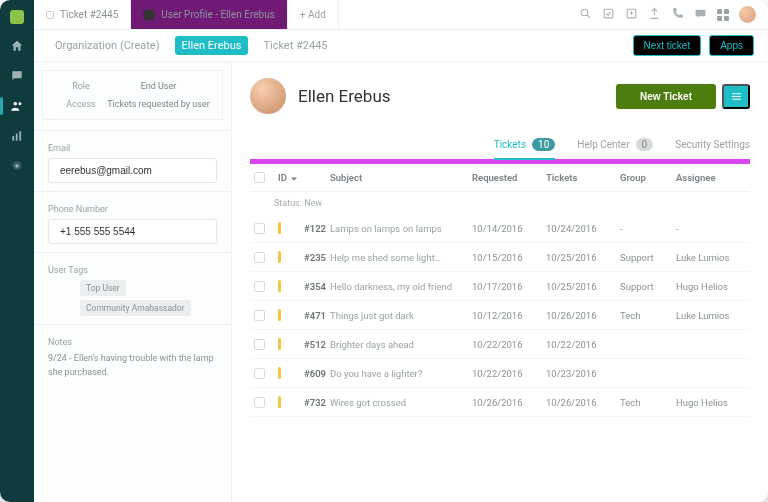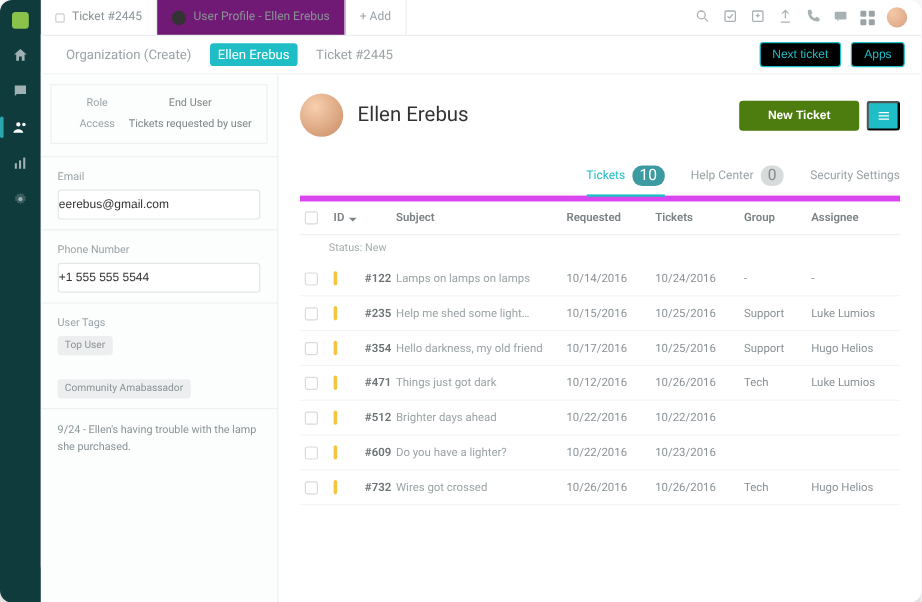--- a/index.html
+++ b/index.html
@@ -31,40 +31,40 @@
   .crumb.active { background:#1fbdc6; color:#fff; }
   .spacer { flex:1; }
   .btn-outline { border:1px solid #1fbdc6; color:#1fbdc6; background:#000000; padding:4px 10px; border-radius:3px; font-size:10px; }
   
   .body { flex:1; display:flex; overflow:hidden; }
   .side { width:198px; border-right:1px solid #eef0f1; background:#fcfdfd; display:flex; flex-direction:column; }
   .panel { padding:10px 14px 6px; }
   .meta { border:1px solid #eef0f1; margin:8px; padding:10px 12px; font-size:9px; color:#9aa3a6; display:grid; grid-template-columns:52px 1fr; row-gap:8px;text-align:center; }
   .meta .v { color:#7d8587; }
   .label { font-size:9px; color:#9aa3a6; margin-bottom:5px; }
-  .input { width:100%; border:1px solid #e3e7e8; border-radius:3px; padding:6px 0; font-size:10px; color:#333; background:#fff; }
-  .tags { display:flex; gap:20px; flex-wrap:wrap; }
+  .input { width:100%; border:1px solid #e3e7e8; border-radius:3px; padding:6px 11px; font-size:10px; color:#333; background:#fff; }
+  .tags { display:flex; gap:4px; flex-wrap:wrap;margin-left:32px; }
   .tag { background:#eceeef; color:#8a9396; font-size:8.5px; padding:3px 6px; border-radius:3px; }
   .notes { font-size:9px; color:#8a9396; line-height:1.5; }
   .divider { height:1px; background:#eef0f1; margin:2px 0; }
   
   .content { flex:1; display:flex; flex-direction:column; padding:16px 18px 0; overflow:hidden; }
   .hero { display:flex; align-items:center; gap:12px; margin-bottom:16px; }
   .hero .ava { width:36px; height:36px; border-radius:50%; background: radial-gradient(circle at 35% 30%, #f8d0af, #c88a63); position:relative; overflow:hidden; }
   .hero h1 { font-size:17px; font-weight:400; color:#333; }
   .hero-actions { margin-left:auto; display:flex; gap:6px; }
   .btn-primary { background:#4d7c0f; color:#fff; border:none; padding:7px 24px; border-radius:3px; font-size:10px;font-weight:bold; }
   .btn-sq { background:#1fbdc6; width:28px; display:flex; align-items:center; justify-content:center; border-radius:3px; color:#fff; }
   .btn-sq svg { width:13px; height:13px; }
   
   .subtabs { display:flex; gap:22px; border-bottom:5px solid #d946ef; font-size:10px; color:#9aa3a6;justify-content:flex-end; }
   .subtab { padding:8px 0; display:flex; align-items:center; gap:6px; position:relative; }
   .subtab.active { color:#1fbdc6; }
   .subtab.active::after { content:""; position:absolute; left:0; right:0; bottom:-1px; height:2px; background:#1fbdc6; }
-  .pill { background:#3b9ba1; color:#fff; font-size:13px; padding:1px 6px; border-radius:8px; }
+  .pill { background:#3b9ba1; color:#fff; font-size:10px; padding:1px 6px; border-radius:8px; }
   .pill.gray { background:#d7dbdc; color:#888; }
   
   .table { flex:1; overflow:auto; }
   .thead, .row { display:grid; grid-template-columns:20px 48px 1fr 70px 70px 52px 70px; gap:4px; align-items:center; padding:8px 4px; font-size:9.5px; }
   .thead { color:#7a8285; font-weight:600; border-bottom:1px solid #eef0f1; position:sticky; top:0; background:#fff; }
   .thead .id { display:flex; align-items:flex-end; gap:3px; }
   .status-row { padding:6px 24px; font-size:9px; color:#a6adaf; }
   .row { border-bottom:1px solid #f3f5f6; color:#8a9296; }
   .cb { width:11px; height:11px; border:1px solid #d7dbdc; border-radius:2px; }
   .idcell { display:flex; align-items:center; gap:23px; color:#6c7375; font-weight:600; }
@@ -189,20 +189,21 @@
         <div class="divider"></div>
         <div class="panel">
           <div class="label">User Tags</div>
           <div class="tags">
             <span class="tag">Top User</span>
             <span class="tag">Community Amabassador</span>
           </div>
         </div>
         <div class="divider"></div>
         <div class="panel">
+          <div class="label">Notes</div>
           <div class="notes">9/24 - Ellen's having trouble with the lamp she purchased.</div>
         </div>
       </aside>
 
       <section class="content">
         <div class="hero">
           <div class="ava"></div>
           <h1>Ellen Erebus</h1>
           <div class="hero-actions">
             <button class="btn-primary">New Ticket</button>

